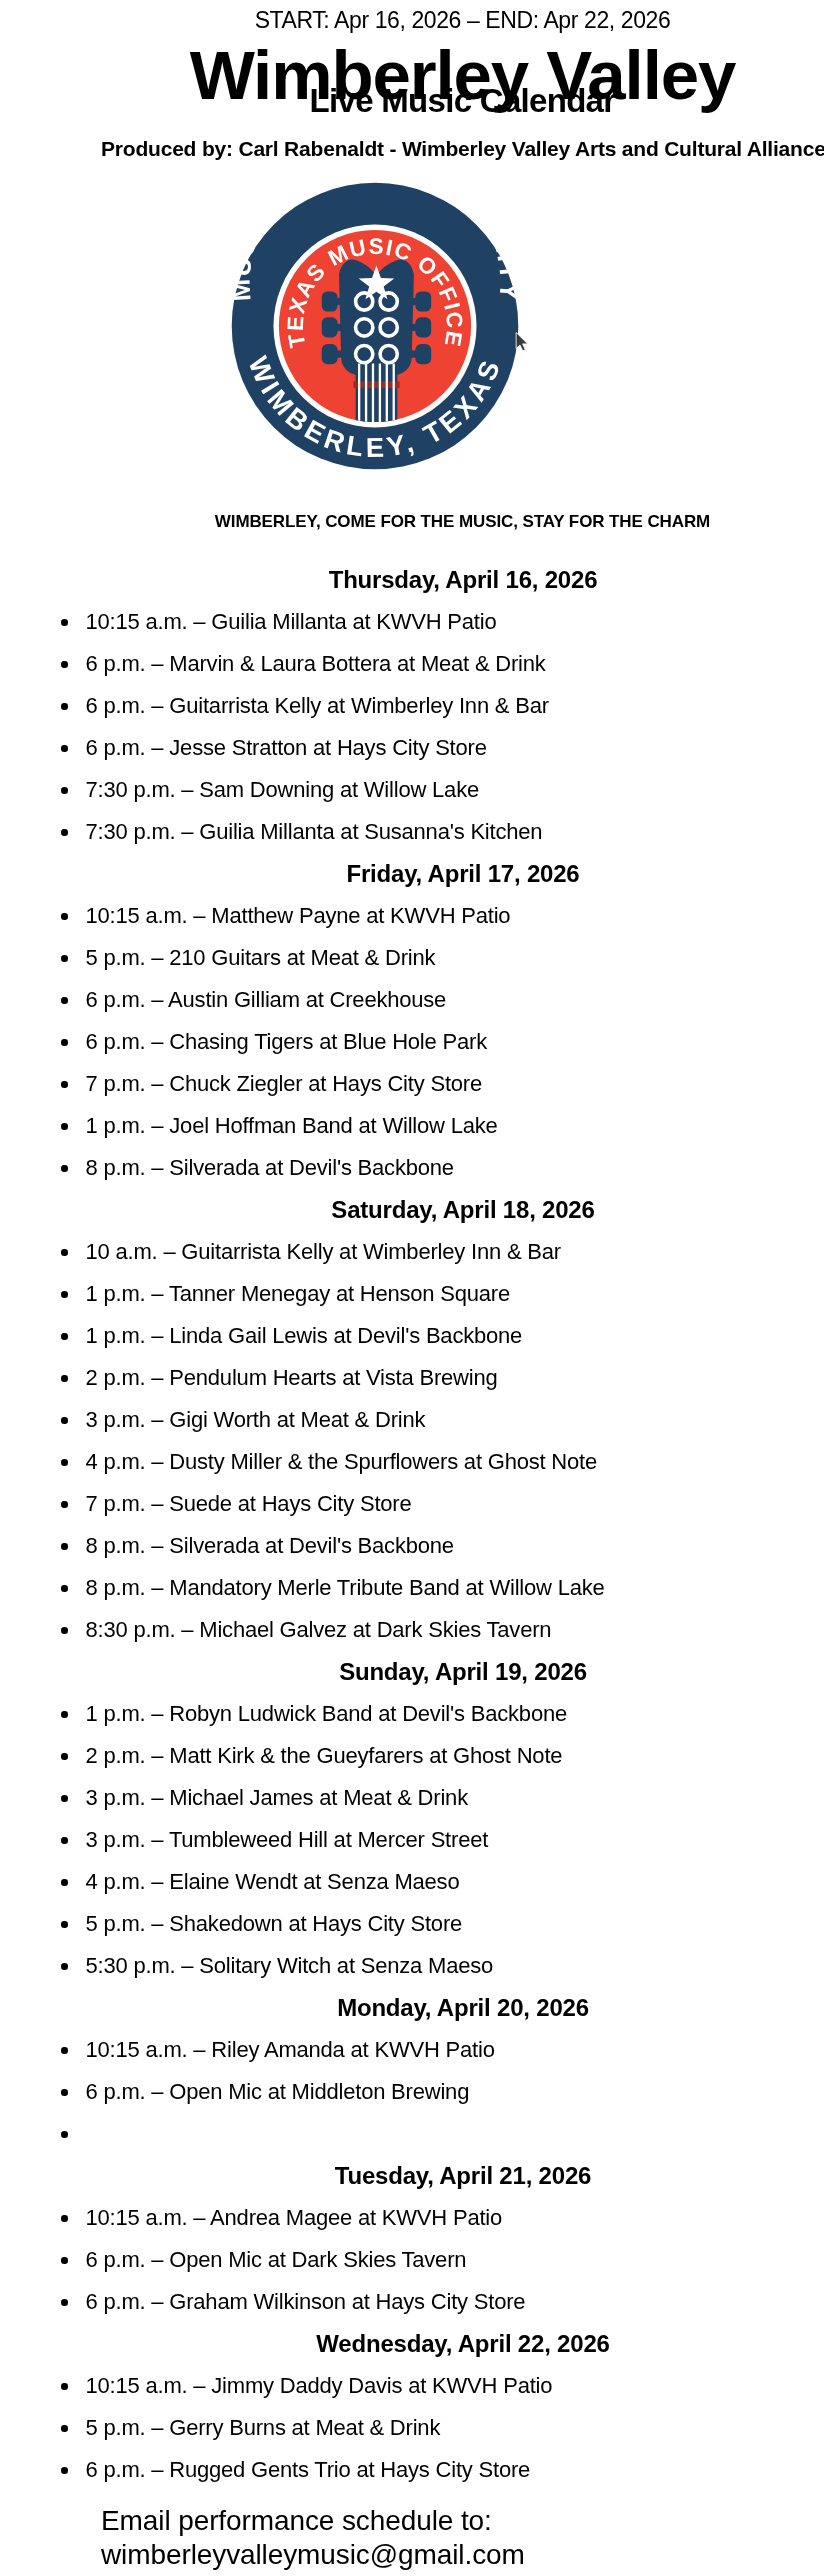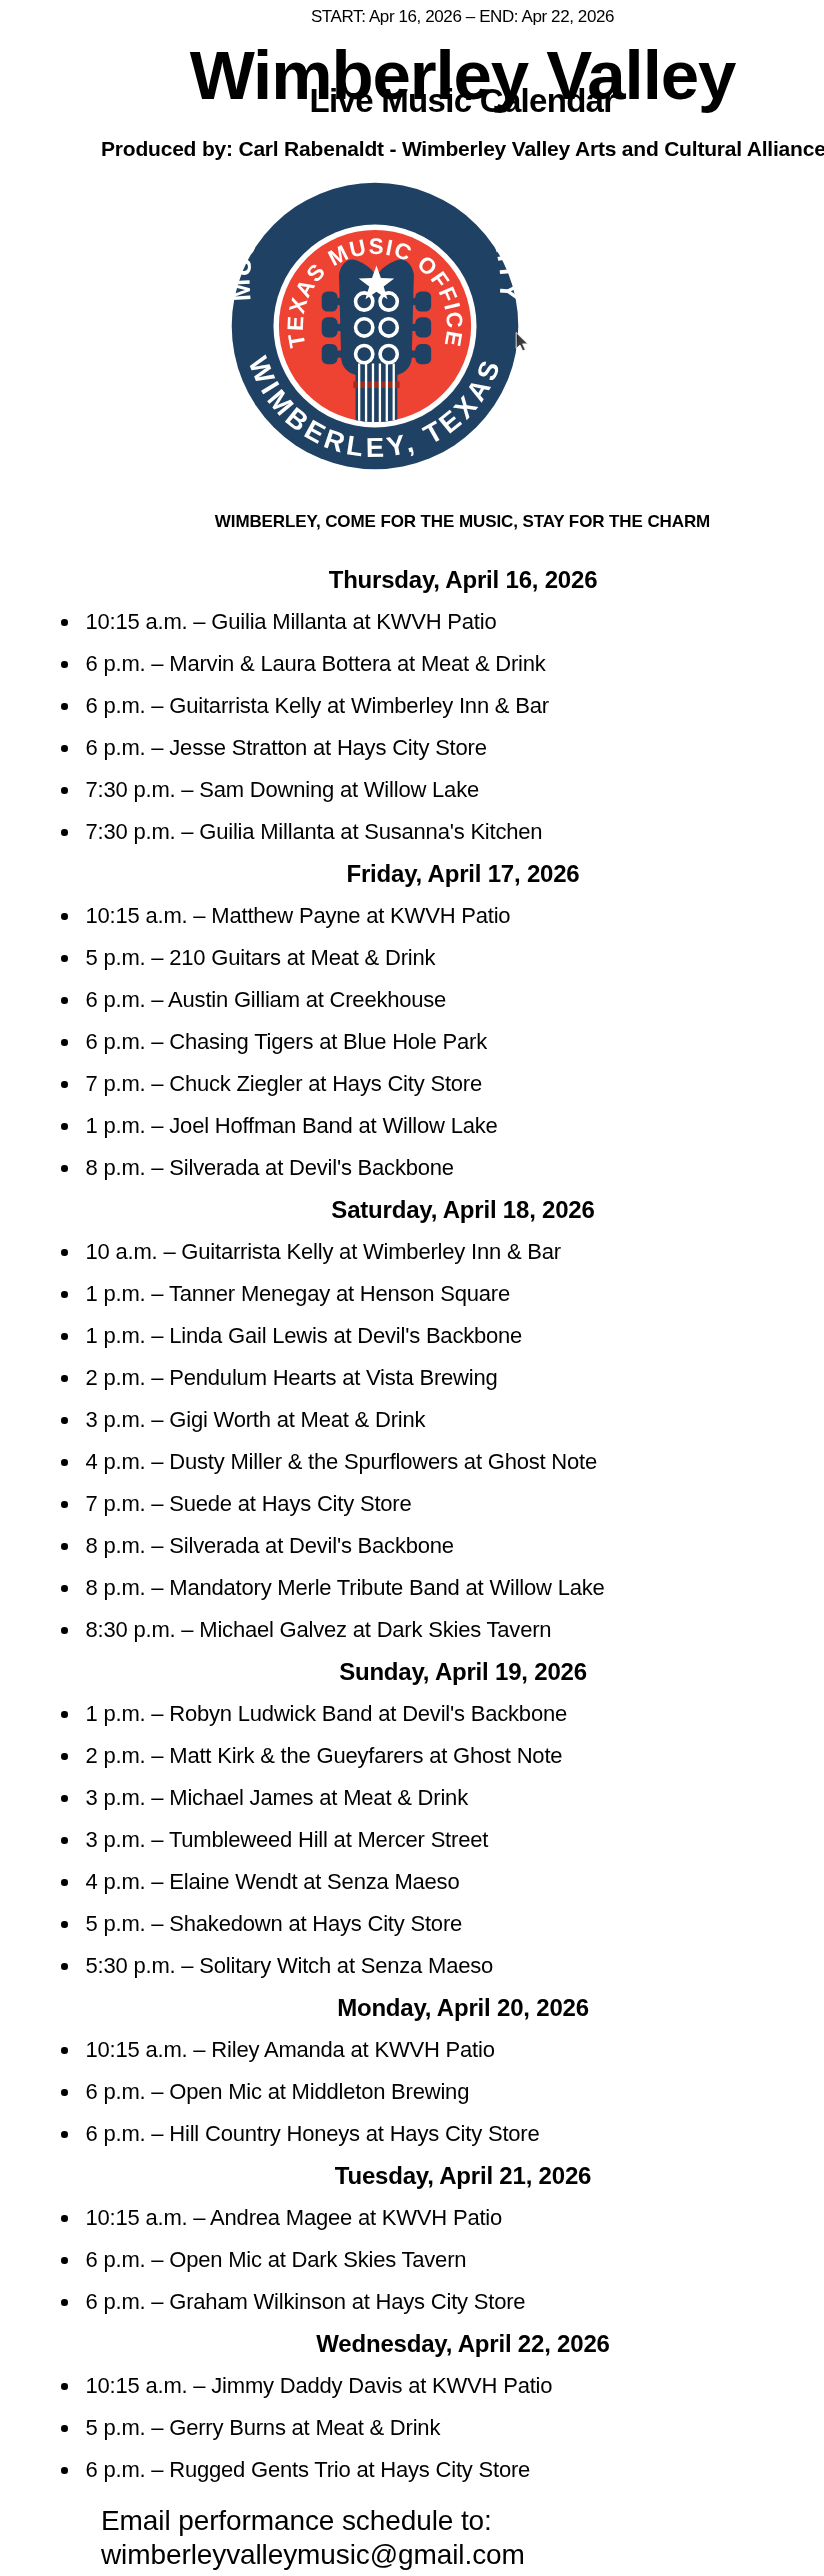--- a/index.html
+++ b/index.html
@@ -3,21 +3,21 @@
 <meta charset="utf-8">
 <style>
   html,body { margin:0; padding:0; background:#ffffff; }
   .page {
     position:relative; width:825px; height:2576px; background:#ffffff;
     font-family:"Liberation Sans", sans-serif; color:#000; overflow:hidden;
   }
   .centered {
     position:absolute; left:101px; width:723px; text-align:center; white-space:nowrap;
   }
-  .date-range { top:7.2px;  font-size:17px; letter-spacing:-0.4px; }
+  .date-range { top:7.2px;  font-size:23px; letter-spacing:-0.4px; }
   .title      { top:36px;  font-size:69px; font-weight:bold; letter-spacing:-1.1px; }
   .subtitle   { top:82px; font-size:33px; font-weight:bold; letter-spacing:-0.7px; }
   .produced   { top:137px; font-size:21px; font-weight:bold; letter-spacing:-0.2px; }
   .tagline    { top:512px; font-size:17px; letter-spacing:-0.1px;font-weight:bold; }
 
   .logo-wrap { position:absolute; left:231px; top:182px; width:288px; height:288px; }
   .logo-wrap svg { display:block; }
   .ring-text { font-family:"Liberation Sans", sans-serif; font-weight:bold; fill:#fff; }
 
   .cursor { position:absolute; left:514px; top:331px; width:16px; height:22px; }
@@ -253,21 +253,20 @@
       <div class="line event">
         <span class="bullet"></span>
         <span>10:15 a.m. – Riley Amanda at KWVH Patio</span>
       </div>
       <div class="line event">
         <span class="bullet"></span>
         <span>6 p.m. – Open Mic at Middleton Brewing</span>
       </div>
       <div class="line event">
         <span class="bullet"></span>
-        <span>6 p.m. – Hill Country Honeys at Hays City Store</span>
       </div>
       <div class="line heading">Tuesday, April 21, 2026</div>
       <div class="line event">
         <span class="bullet"></span>
         <span>10:15 a.m. – Andrea Magee at KWVH Patio</span>
       </div>
       <div class="line event">
         <span class="bullet"></span>
         <span>6 p.m. – Open Mic at Dark Skies Tavern</span>
       </div>

